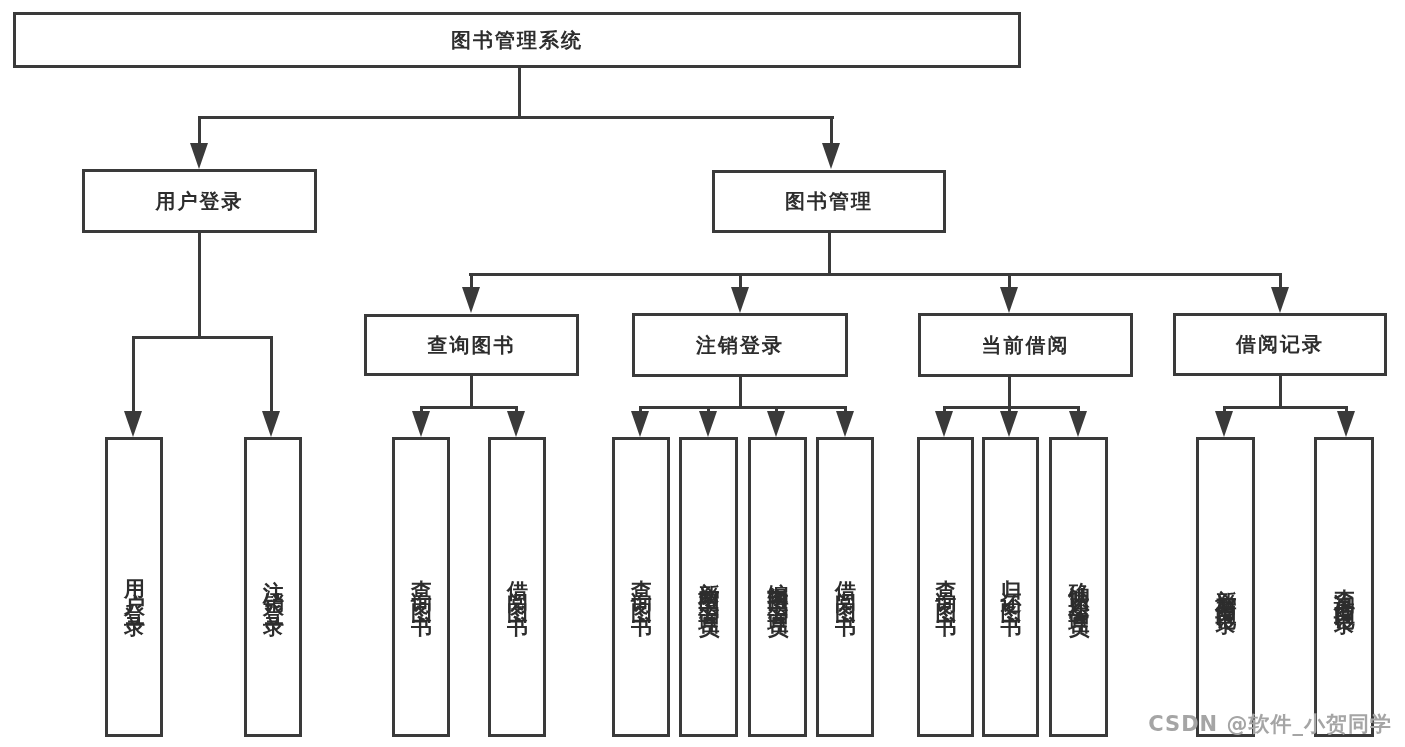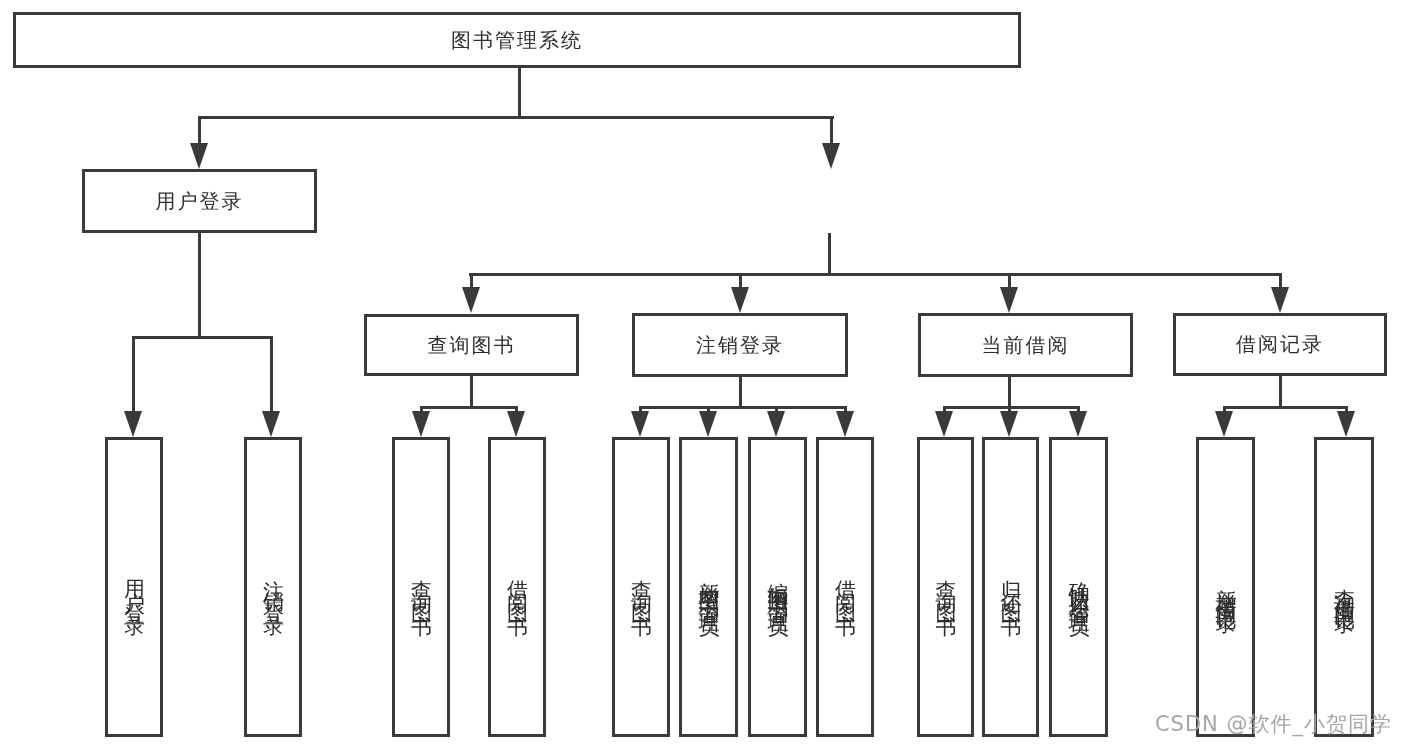--- a/index.html
+++ b/index.html
@@ -7,20 +7,21 @@
     --box-border:#3a3a3a;
     --text:#2d2d2d;
     --watermark:#a5a5a5;
     --background:#ffffff;
   }
   html,body{margin:0;padding:0;background:var(--background);}
   #canvas{
     position:relative;width:1405px;height:747px;background:var(--background);
     font-family:"DejaVu Sans","Liberation Sans",sans-serif;color:var(--text);
     overflow:hidden;
+    font-weight:bold;
   }
   .box{
     position:absolute;box-sizing:border-box;background:#fff;
     border:3px solid var(--box-border);
     display:flex;align-items:center;justify-content:center;
     font-size:20px;letter-spacing:2px;white-space:nowrap;
   }
   .leaf{justify-content:center;}
   .vtext{
     writing-mode:vertical-rl;text-orientation:mixed;
@@ -47,20 +48,23 @@
 <div id="canvas">
 
   <div class="box" style="left:13px;top:12px;width:1008px;height:56px;">
     <span>图书管理系统</span>
   </div>
 
   <div class="box" style="left:82px;top:169px;width:235px;height:64px;">
     <span>用户登录</span>
   </div>
 
+  <div class="box" style="left:712px;top:170px;width:234px;height:63px;">
+    <span>图书管理</span>
+  </div>
 
   <div class="box" style="left:364px;top:314px;width:215px;height:62px;">
     <span>查询图书</span>
   </div>
 
   <div class="box" style="left:632px;top:313px;width:216px;height:64px;">
     <span>注销登录</span>
   </div>
 
   <div class="box" style="left:918px;top:313px;width:215px;height:64px;">

